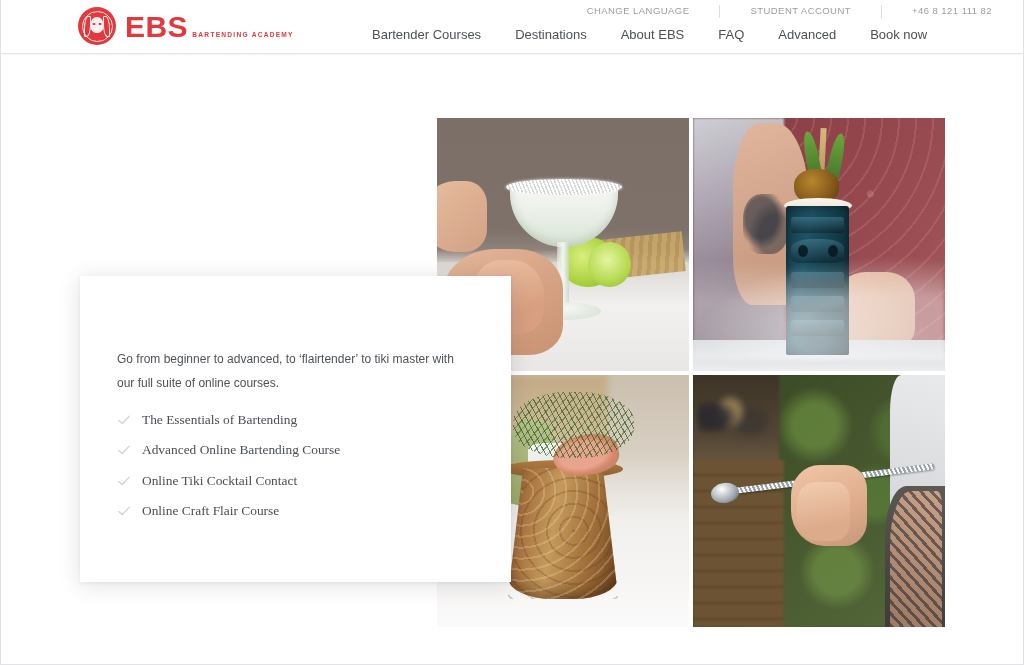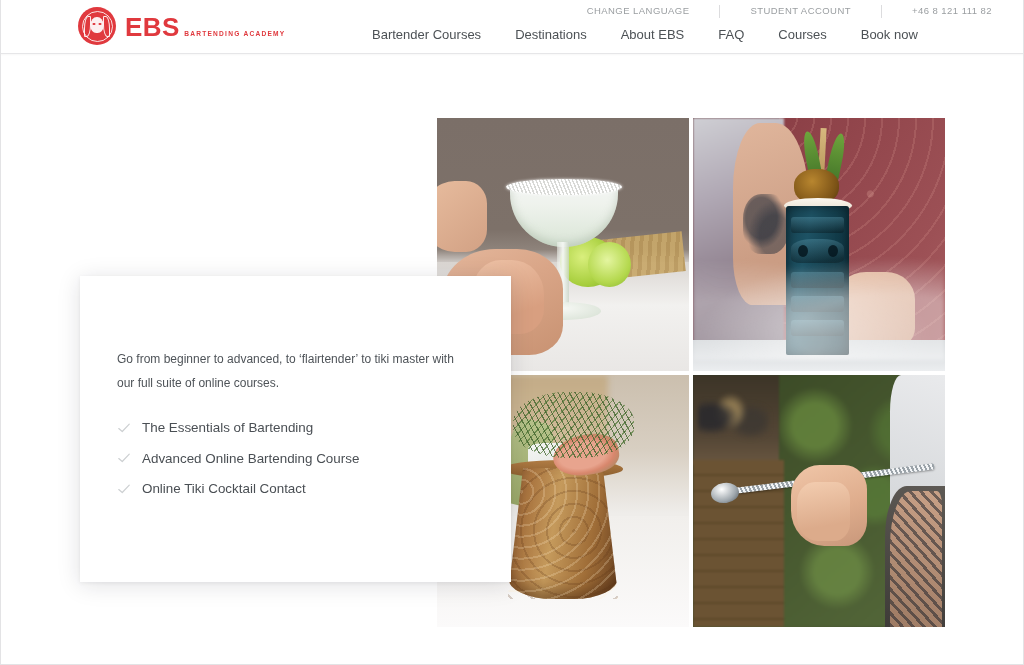--- a/index.html
+++ b/index.html
@@ -113,21 +113,21 @@
     width: 2.4px;
     height: 2.4px;
     border-radius: 50%;
     background: #e0393e;
   }
   .brand-mark .face::before { left: 2.2px; }
   .brand-mark .face::after  { right: 2.2px; }
 
   .brand-text { line-height: 1; padding-top: 2px; }
   .brand-name {
-    font-size: 26px;
+    font-size: 30px;
     font-weight: bold;
     color: #e0393e;
     letter-spacing: 0.4px;
     line-height: 1;
   }
   .brand-tag {
     font-size: 6.6px;
     color: #e0393e;
     letter-spacing: 1.25px;
     margin-top: 3px;
@@ -485,22 +485,23 @@
     line-height: 1.2;
   }
   .card-desc {
     margin-top: 27px;
     font-size: 12px;
     line-height: 1.97;
     color: #4e5358;
     max-width: 360px;
   }
   .course-list {
-    margin-top: 17px;
+    margin-top: 9px;
     list-style: none;
+    font-family: Liberation Serif, serif;
   }
   .course-item {
     display: flex;
     align-items: center;
     gap: 11px;
     height: 30.5px;
     font-size: 13.4px;
     color: #4a4f54;
     cursor: pointer;
   }
@@ -536,21 +537,21 @@
       <span class="brand-name">EBS</span>
       <span class="brand-tag">BARTENDING ACADEMY</span>
     </span>
   </a>
 
   <nav class="main-nav">
     <span class="nav-item">Bartender Courses</span>
     <span class="nav-item">Destinations</span>
     <span class="nav-item">About EBS</span>
     <span class="nav-item">FAQ</span>
-    <span class="nav-item">Courses</span>
+    <span class="nav-item">Advanced</span>
     <span class="nav-item">Book now</span>
   </nav>
 </header>
 
 <main class="stage">
 
   <div class="photo-grid">
 
     <div class="photo ph-marg">
       <div class="bartop"></div>
@@ -632,18 +633,24 @@
           <path d="M2 8.6 L6 12 L14 3.6" stroke="currentColor" stroke-width="1.4" stroke-linecap="round" stroke-linejoin="round"></path>
         </svg>
         <span>Advanced Online Bartending Course</span>
       </li>
       <li class="course-item">
         <svg class="check-icon" viewBox="0 0 16 16" fill="none">
           <path d="M2 8.6 L6 12 L14 3.6" stroke="currentColor" stroke-width="1.4" stroke-linecap="round" stroke-linejoin="round"></path>
         </svg>
         <span>Online Tiki Cocktail Contact</span>
       </li>
+      <li class="course-item">
+        <svg class="check-icon" viewBox="0 0 16 16" fill="none">
+          <path d="M2 8.6 L6 12 L14 3.6" stroke="currentColor" stroke-width="1.4" stroke-linecap="round" stroke-linejoin="round"></path>
+        </svg>
+        <span>Online Craft Flair Course</span>
+      </li>
     </ul>
   </section>
 
 </main>
 
 <div class="viewport-frame"></div>
 
 </body></html>

